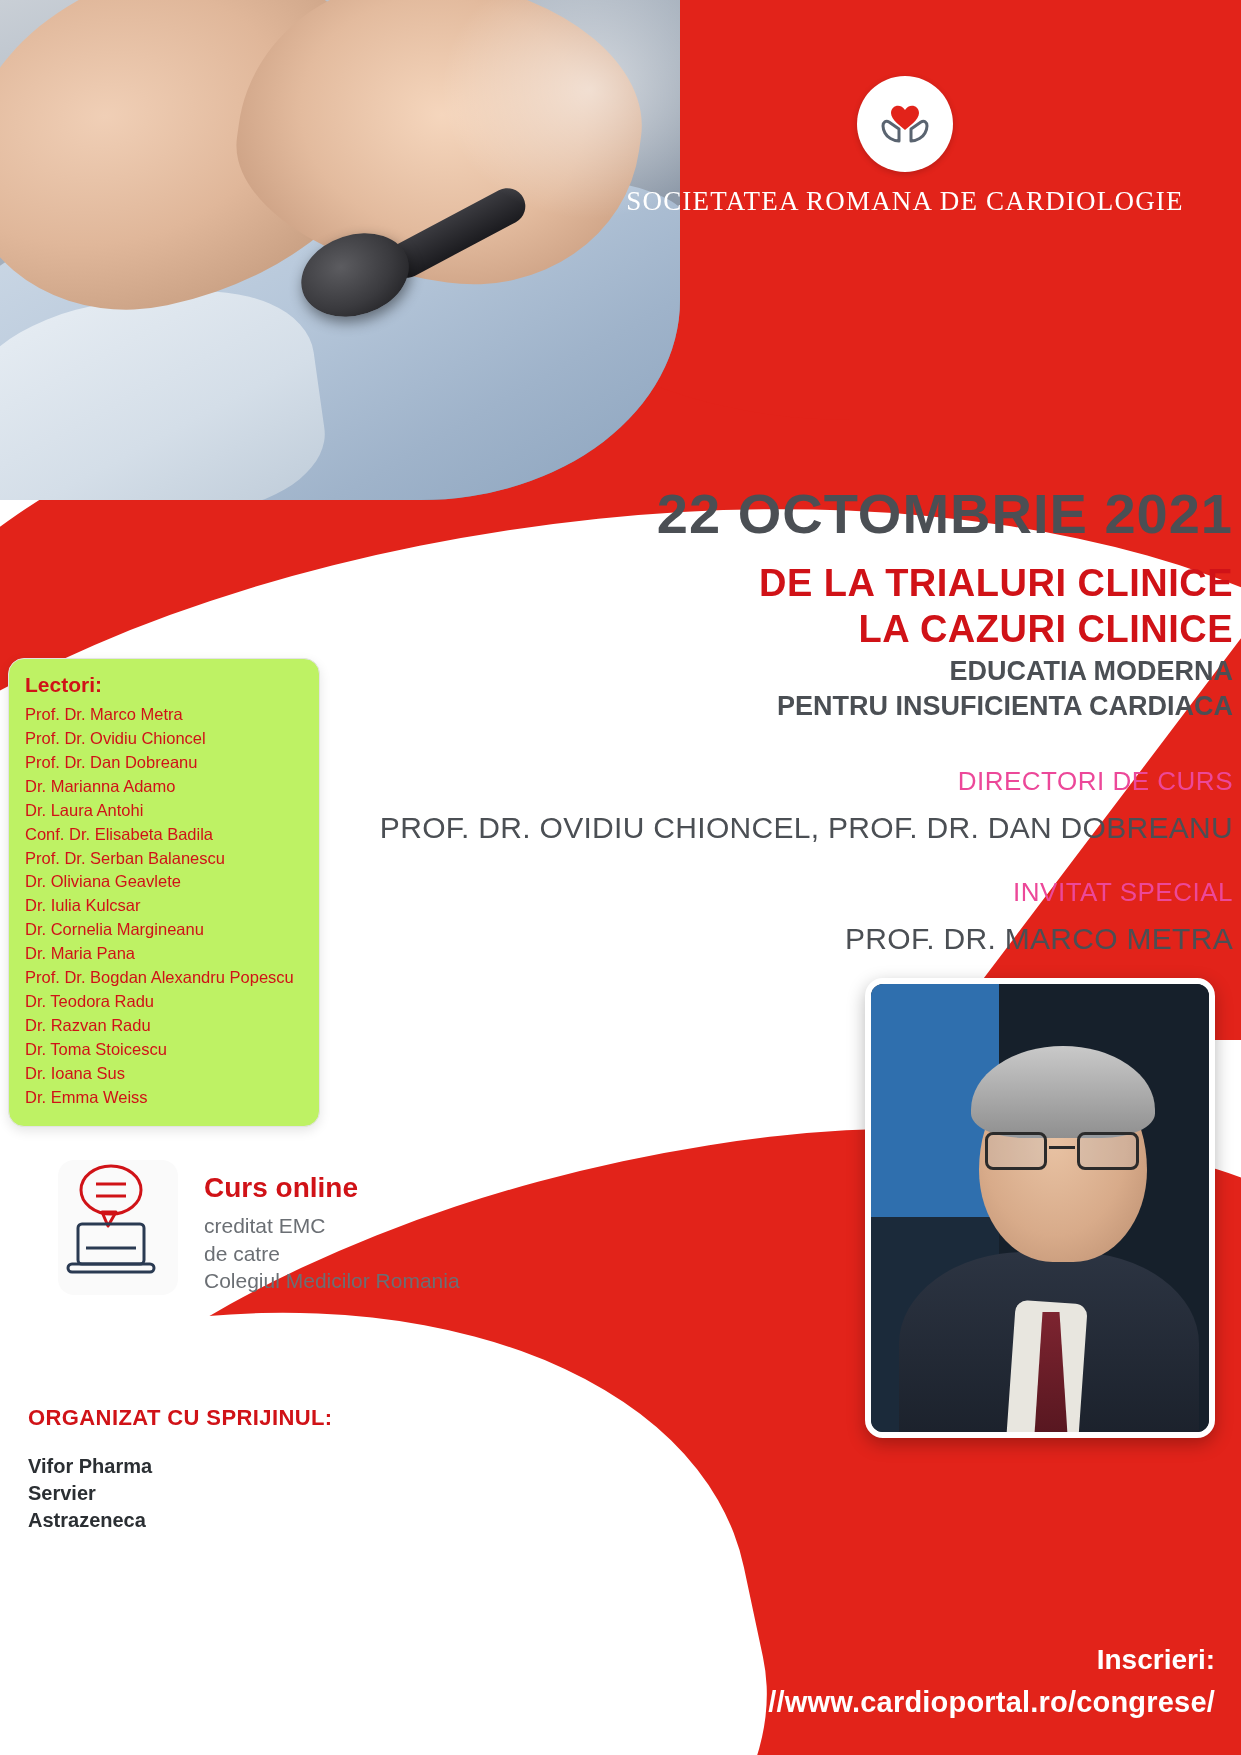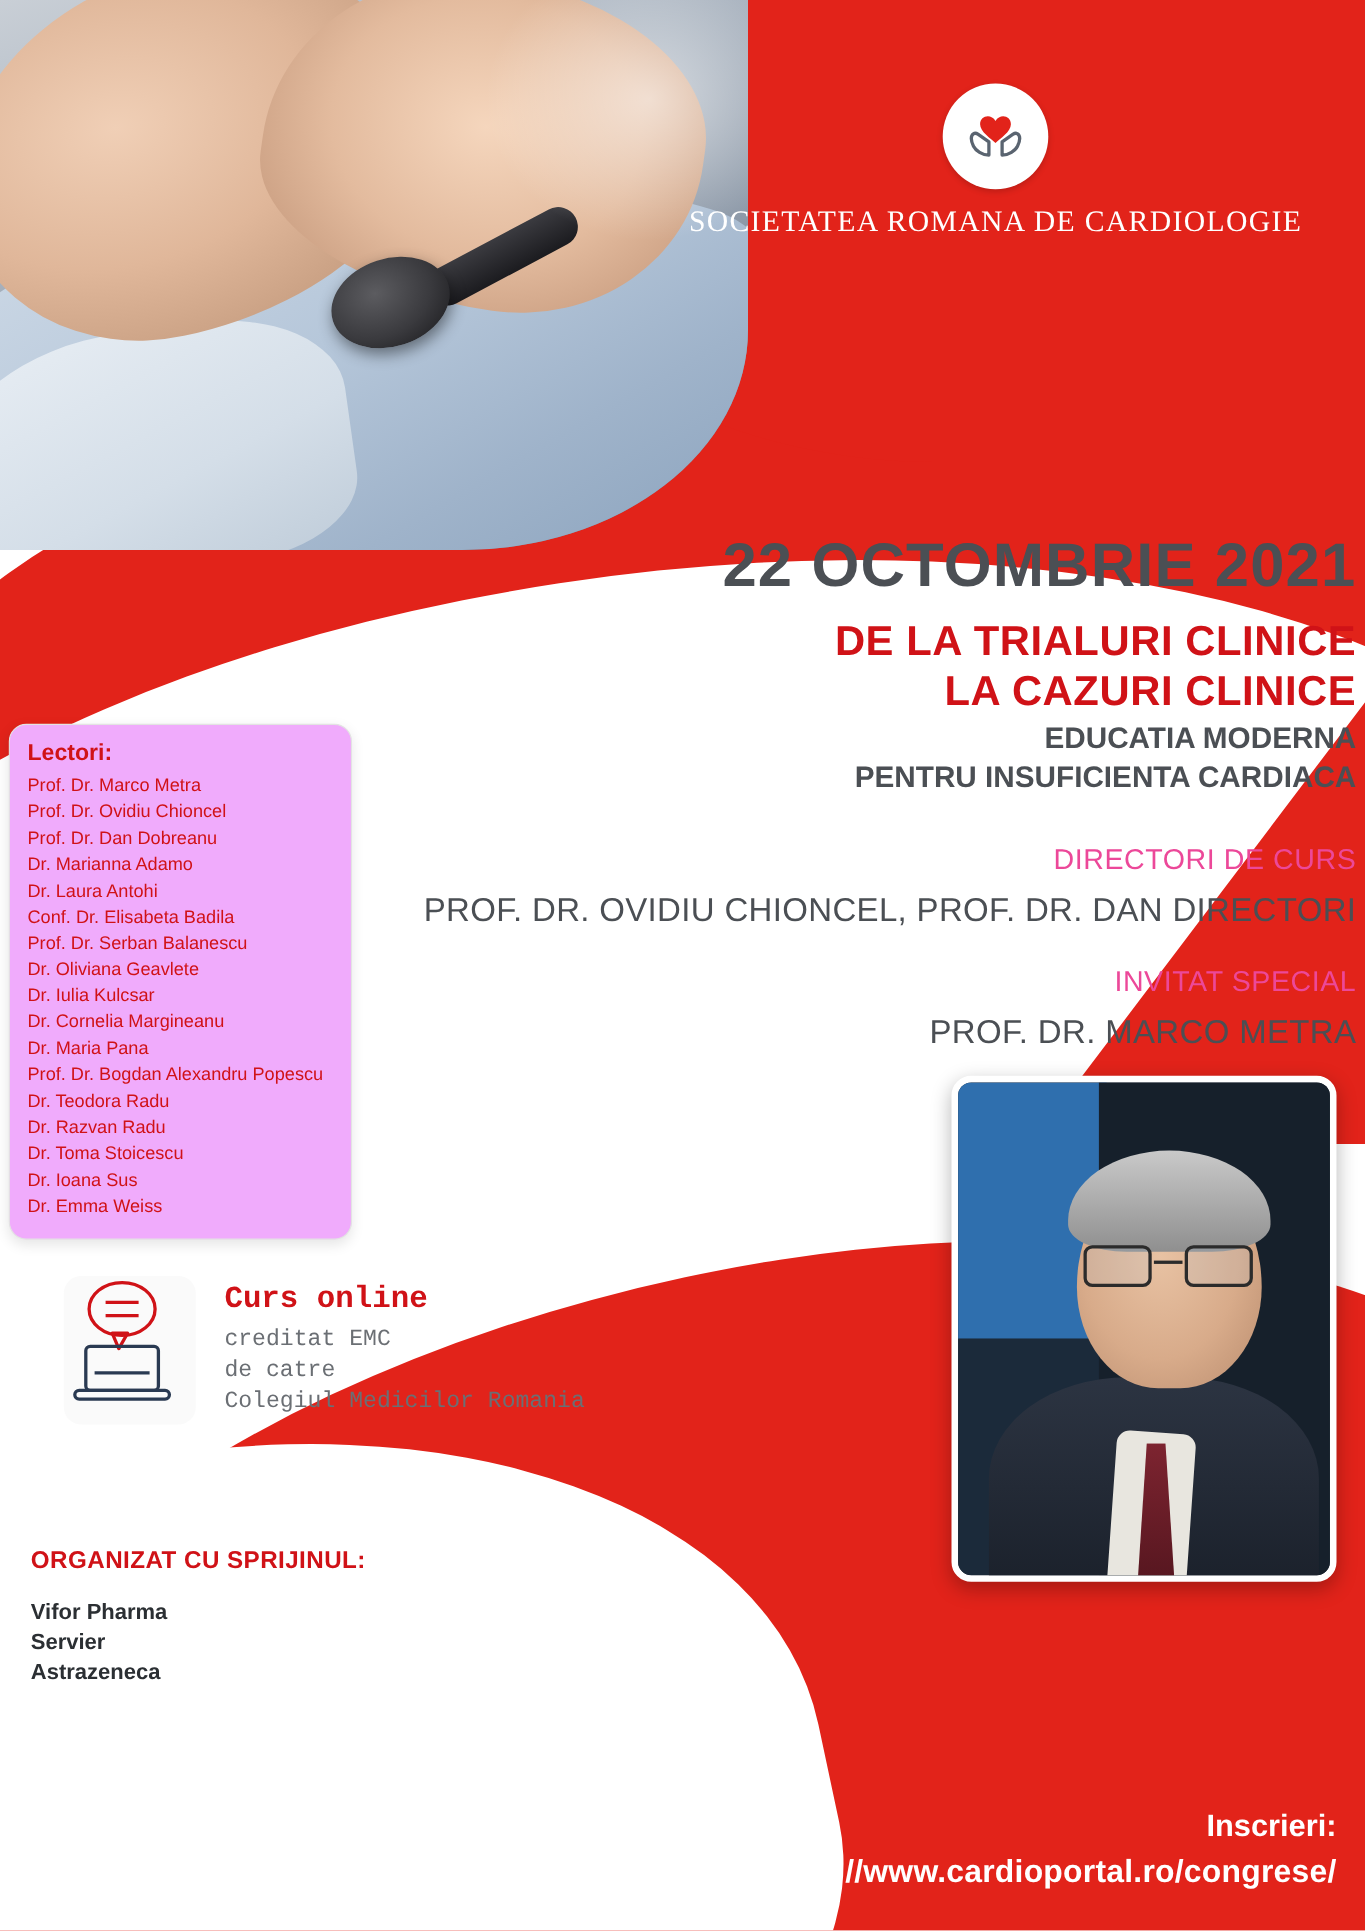--- a/index.html
+++ b/index.html
@@ -190,21 +190,21 @@
     letter-spacing: .3px;
     white-space: nowrap;
   }
   .role-label.second { margin-top: 32px; }
 
   
   .lectors {
     position: absolute;
     left: 8px; top: 658px;
     width: 312px;
-    background: #f0abfc;
+    background: #bef264;
     border: 1px solid #e3e3e3;
     border-radius: 16px;
     box-shadow: 0 4px 12px rgba(0,0,0,.10);
     padding: 14px 16px 16px 16px;
     z-index: 30;
   }
   .lectors h3 {
     color: #d01217;
     font-size: 21px;
     font-weight: bold;
@@ -218,23 +218,22 @@
     white-space: nowrap;
   }
 
   
   .online {
     position: absolute;
     left: 58px; top: 1160px;
     width: 520px;
     display: flex;
     gap: 26px;
-    align-items: center;
+    align-items: flex-end;
     z-index: 30;
-    font-family: Liberation Mono, monospace;
   }
   .online .iconbox {
     width: 120px; height: 135px;
     background: #fafafa;
     border-radius: 16px;
     position: relative;
     flex: 0 0 120px;
   }
   .online .txt h4 {
     color: #d01217;
@@ -381,21 +380,21 @@
     <div class="name">SOCIETATEA ROMANA DE CARDIOLOGIE</div>
   </div>
 
   <div class="headline">
     <div class="date">22 OCTOMBRIE 2021</div>
     <div class="title1">DE LA TRIALURI CLINICE</div>
     <div class="title1" style="margin-top:0">LA CAZURI CLINICE</div>
     <div class="subtitle">EDUCATIA MODERNA</div>
     <div class="subtitle">PENTRU INSUFICIENTA CARDIACA</div>
     <div class="role-label">DIRECTORI DE CURS</div>
-    <div class="role-names">PROF. DR. OVIDIU CHIONCEL, PROF. DR. DAN DIRECTORI</div>
+    <div class="role-names">PROF. DR. OVIDIU CHIONCEL, PROF. DR. DAN DOBREANU</div>
     <div class="role-label second">INVITAT SPECIAL</div>
     <div class="role-names">PROF. DR. MARCO METRA</div>
   </div>
 
   <div class="lectors">
     <h3>Lectori:</h3>
     <ul>
       <li>Prof. Dr. Marco Metra</li>
       <li>Prof. Dr. Ovidiu Chioncel</li>
       <li>Prof. Dr. Dan Dobreanu</li>

